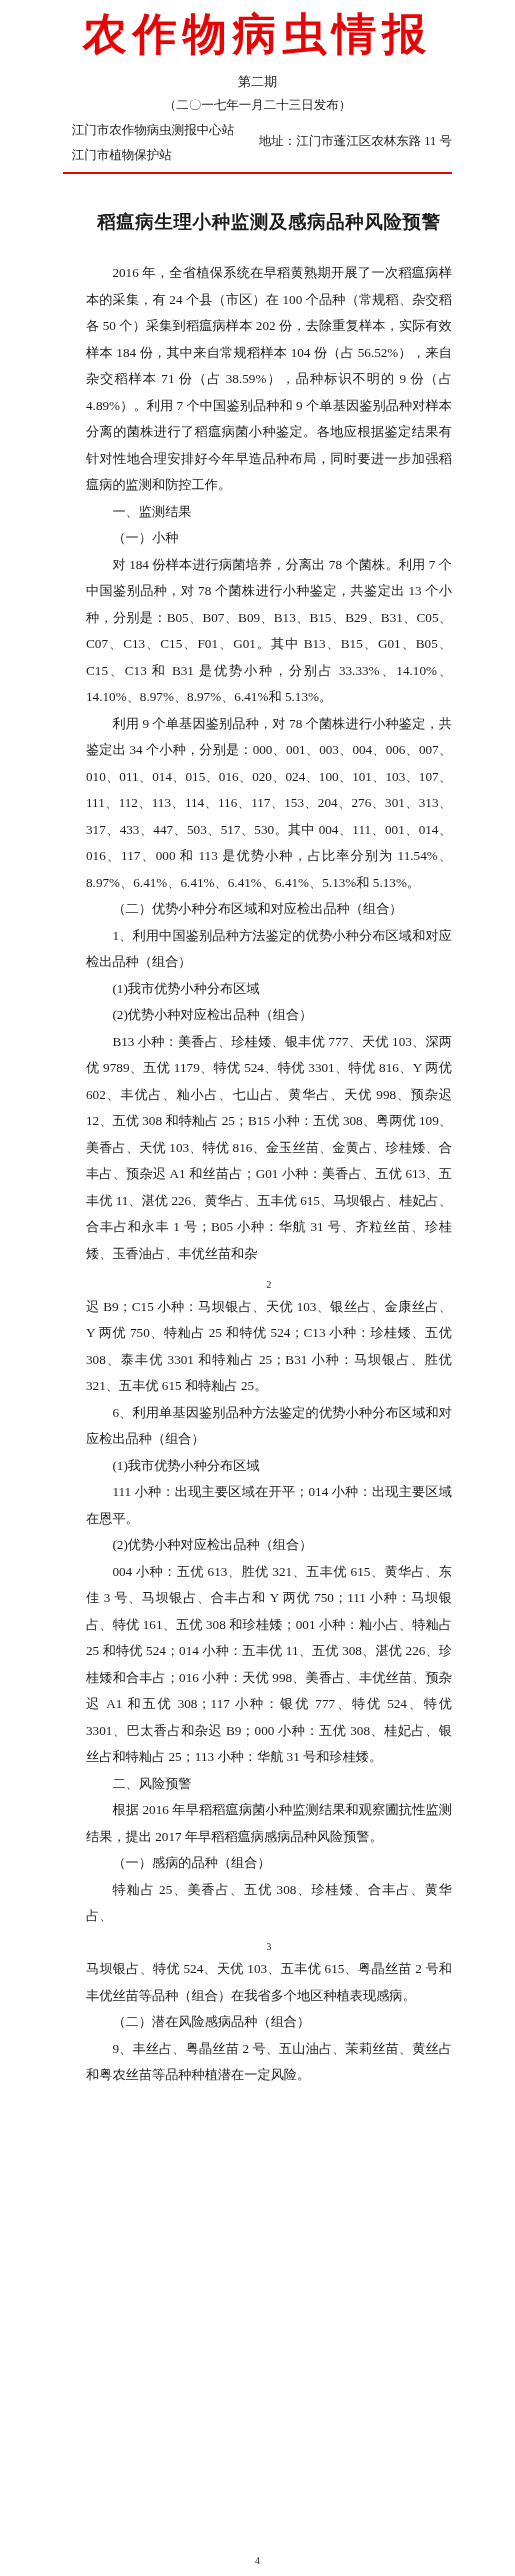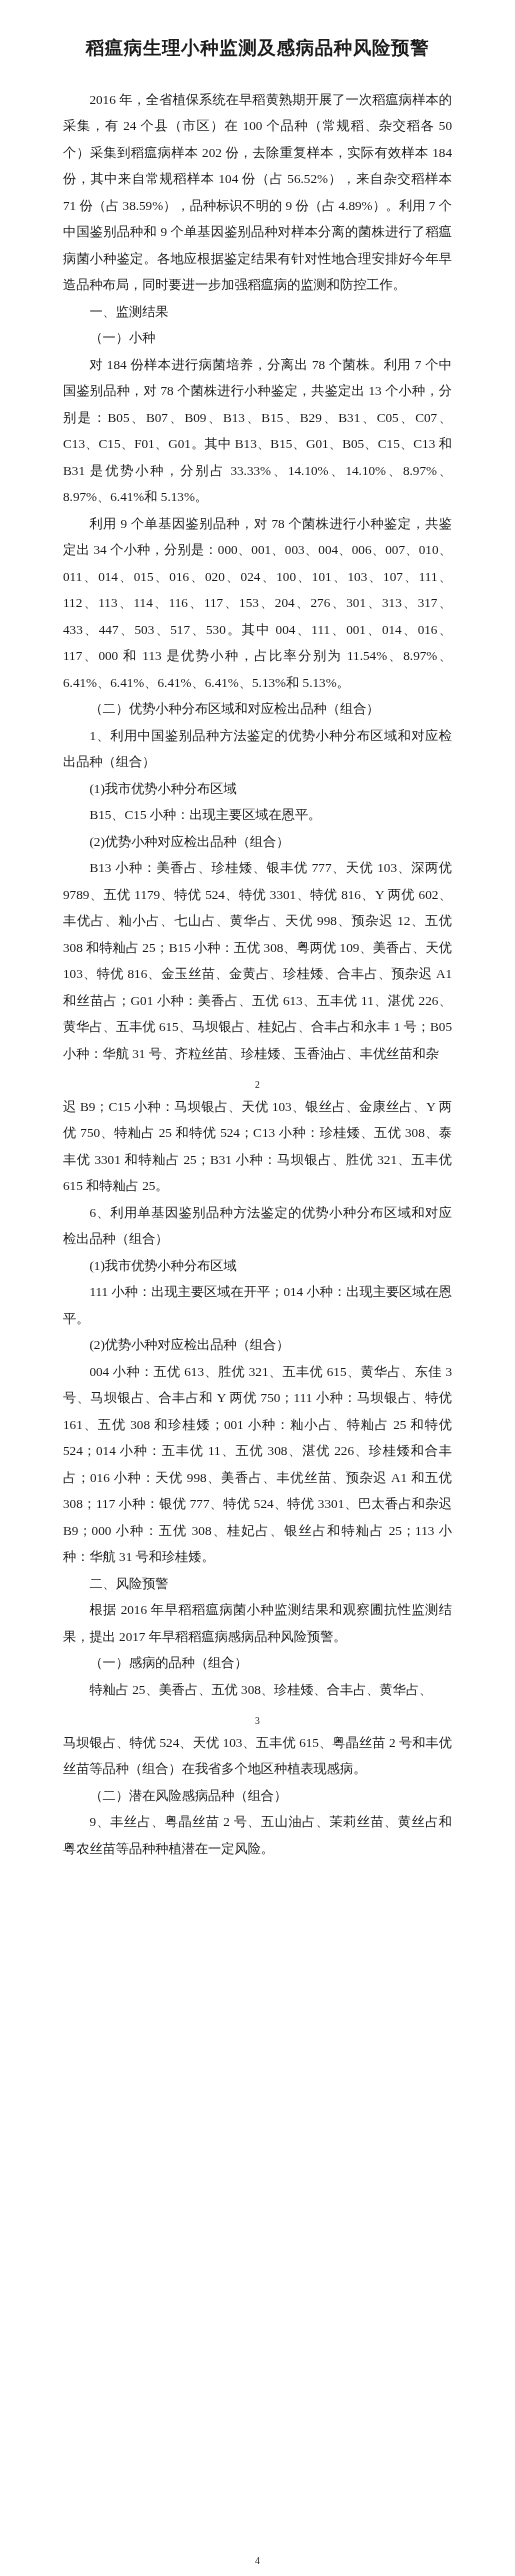--- a/index.html
+++ b/index.html
@@ -22,53 +22,63 @@
     line-height: 1.15;
     font-family: "Liberation Serif", serif;
   }
   .issue { text-align: center; font-size: 13.2px; margin-top: 11.8px; }
   .pubdate { text-align: center; font-size: 12.5px; margin-top: 6.6px; }
   .orgrow { position: relative; margin: 7.4px 63px 0 63px; height: 44px; font-size: 12.5px; }
   .org1 { position: absolute; left: 8.8px; top: 0; }
   .org2 { position: absolute; left: 8.8px; top: 25px; }
   .addr { position: absolute; right: 0; top: 11px; }
   .rule { margin: 5.9px 63px 0 63px; border-top: 2.2px solid #e60404; height: 0; }
-  .article { padding: 0 63px; }
+  .article { padding: 0 63px; margin-left: 23px; }
   .article-title { text-align: center; font-weight: bold; font-size: 18.4px; margin-top: 35px; letter-spacing: 0.7px; }
   .bodytext { margin-top: 26.5px; font-size: 13.2px; line-height: 26.5px; text-align: justify; }
   .bodytext p { margin: 0; text-indent: 2em; }
   .bodytext p.noindent { text-indent: 0; }
   .bodytext p.bold { font-weight: normal; }
   .pgnum { text-indent: 0 !important; text-align: center; font-size: 9.6px; line-height: 17.7px; padding-top: 8.8px; color: #222; }
   .pgnum-bottom {
     position: absolute; bottom: 10.3px; left: 0; right: 0;
     text-align: center; font-size: 9.6px; color: #222;
   }
 </style>
 </head>
 <body>
 
 <div class="page">
 
+  <div class="masthead">
+    <div class="masthead-title">农作物病虫情报</div>
+    <div class="issue">第二期</div>
+    <div class="pubdate">（二〇一七年一月二十三日发布）</div>
+    <div class="orgrow">
+      <div class="org1">江门市农作物病虫测报中心站</div>
+      <div class="org2">江门市植物保护站</div>
+      <div class="addr">地址：江门市蓬江区农林东路 11 号</div>
+    </div>
+    <div class="rule"></div>
+  </div>
 
   <div class="article">
     <div class="article-title">稻瘟病生理小种监测及感病品种风险预警</div>
 
     <div class="bodytext">
       <p>2016 年，全省植保系统在早稻黄熟期开展了一次稻瘟病样本的采集，有 24 个县（市区）在 100 个品种（常规稻、杂交稻各 50 个）采集到稻瘟病样本 202 份，去除重复样本，实际有效样本 184 份，其中来自常规稻样本 104 份（占 56.52%），来自杂交稻样本 71 份（占 38.59%），品种标识不明的 9 份（占 4.89%）。利用 7 个中国鉴别品种和 9 个单基因鉴别品种对样本分离的菌株进行了稻瘟病菌小种鉴定。各地应根据鉴定结果有针对性地合理安排好今年早造品种布局，同时要进一步加强稻瘟病的监测和防控工作。</p>
 
       <p class="bold">一、监测结果</p>
       <p>（一）小种</p>
       <p>对 184 份样本进行病菌培养，分离出 78 个菌株。利用 7 个中国鉴别品种，对 78 个菌株进行小种鉴定，共鉴定出 13 个小种，分别是：B05、B07、B09、B13、B15、B29、B31、C05、C07、C13、C15、F01、G01。其中 B13、B15、G01、B05、C15、C13 和 B31 是优势小种，分别占 33.33%、14.10%、14.10%、8.97%、8.97%、6.41%和 5.13%。</p>
       <p>利用 9 个单基因鉴别品种，对 78 个菌株进行小种鉴定，共鉴定出 34 个小种，分别是：000、001、003、004、006、007、010、011、014、015、016、020、024、100、101、103、107、111、112、113、114、116、117、153、204、276、301、313、317、433、447、503、517、530。其中 004、111、001、014、016、117、000 和 113 是优势小种，占比率分别为 11.54%、8.97%、6.41%、6.41%、6.41%、6.41%、5.13%和 5.13%。</p>
 
       <p>（二）优势小种分布区域和对应检出品种（组合）</p>
       <p>1、利用中国鉴别品种方法鉴定的优势小种分布区域和对应检出品种（组合）</p>
       <p>(1)我市优势小种分布区域</p>
-      <p>B15、C15 小种：出现主要区域在恩平。</p>
       <p>(2)优势小种对应检出品种（组合）</p>
       <p>B13 小种：美香占、珍桂矮、银丰优 777、天优 103、深两优 9789、五优 1179、特优 524、特优 3301、特优 816、Y 两优 602、丰优占、籼小占、七山占、黄华占、天优 998、预杂迟 12、五优 308 和特籼占 25；B15 小种：五优 308、粤两优 109、美香占、天优 103、特优 816、金玉丝苗、金黄占、珍桂矮、合丰占、预杂迟 A1 和丝苗占；G01 小种：美香占、五优 613、五丰优 11、湛优 226、黄华占、五丰优 615、马坝银占、桂妃占、合丰占和永丰 1 号；B05 小种：华航 31 号、齐粒丝苗、珍桂矮、玉香油占、丰优丝苗和杂</p>
       <p class="pgnum">2</p>
       <p class="noindent">迟 B9；C15 小种：马坝银占、天优 103、银丝占、金康丝占、Y 两优 750、特籼占 25 和特优 524；C13 小种：珍桂矮、五优 308、泰丰优 3301 和特籼占 25；B31 小种：马坝银占、胜优 321、五丰优 615 和特籼占 25。</p>
 
       <p>6、利用单基因鉴别品种方法鉴定的优势小种分布区域和对应检出品种（组合）</p>
       <p>(1)我市优势小种分布区域</p>
       <p>111 小种：出现主要区域在开平；014 小种：出现主要区域在恩平。</p>
       <p>(2)优势小种对应检出品种（组合）</p>
       <p>004 小种：五优 613、胜优 321、五丰优 615、黄华占、东佳 3 号、马坝银占、合丰占和 Y 两优 750；111 小种：马坝银占、特优 161、五优 308 和珍桂矮；001 小种：籼小占、特籼占 25 和特优 524；014 小种：五丰优 11、五优 308、湛优 226、珍桂矮和合丰占；016 小种：天优 998、美香占、丰优丝苗、预杂迟 A1 和五优 308；117 小种：银优 777、特优 524、特优 3301、巴太香占和杂迟 B9；000 小种：五优 308、桂妃占、银丝占和特籼占 25；113 小种：华航 31 号和珍桂矮。</p>

